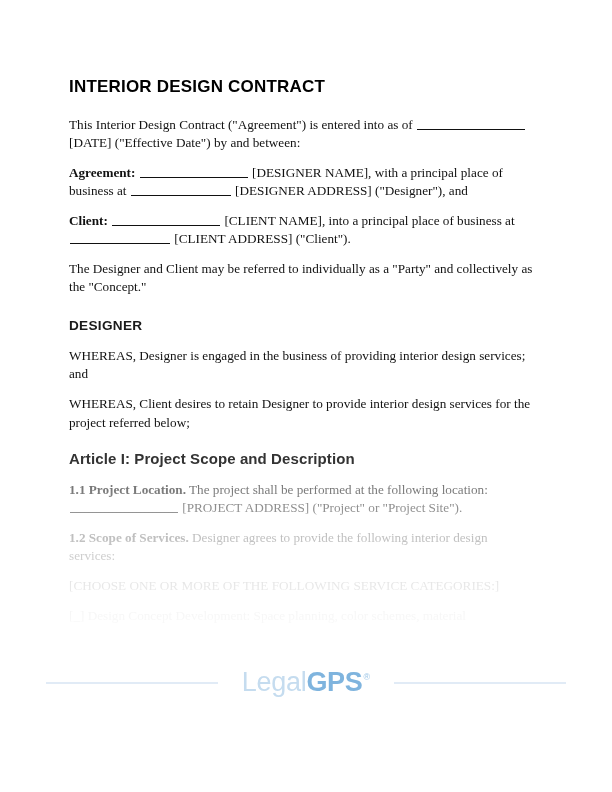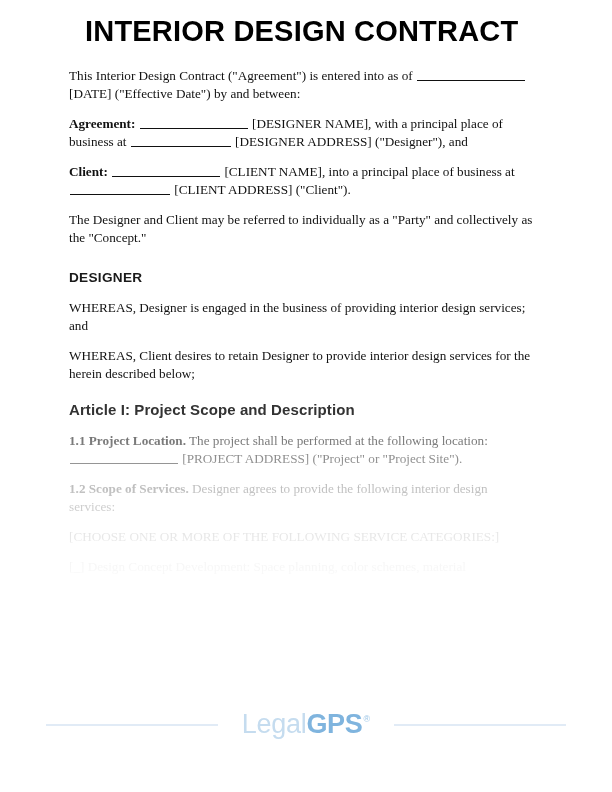--- a/index.html
+++ b/index.html
@@ -20,24 +20,25 @@
     position: absolute;
     left: 69px;
     top: 0;
     width: 468px;
   }
 
   
   .doc-title {
     font-family: "Liberation Sans", sans-serif;
     font-weight: bold;
-    font-size: 29px;
+    font-size: 17px;
     letter-spacing: 0.2px;
     color: #000000;
-    margin: 16px;
+    margin: 0;
+    padding-top: 78px;
     line-height: 1.1;
   }
 
   
   .body-text {
     font-family: "Liberation Serif", "DejaVu Serif", serif;
     font-size: 13.2px;
     line-height: 1.37;
     color: #111111;
     margin: 0;
@@ -104,21 +105,21 @@
   .f1 { color: #6f6f6f; }
   .f2 { color: #8c8c8c; }
   .f3 { color: #a8a8a8; }
   .f4 { color: #c4c4c4; }
 
   
   .footer {
     position: absolute;
     left: 0;
     right: 0;
-    top: 700px;
+    top: 658px;
     height: 50px;
     display: flex;
     align-items: center;
     justify-content: center;
   }
   .rule {
     height: 2px;
     background: #e1ebf6;
     flex: 0 0 auto;
   }
@@ -180,21 +181,21 @@
       <span class="blank short"></span>
       <span>[CLIENT ADDRESS] ("Client").</span>
     </p>
 
     <p class="body-text para">The Designer and Client may be referred to individually as a "Party" and collectively as the "Concept."</p>
 
     <h2 class="section-heading">DESIGNER</h2>
 
     <p class="body-text para">WHEREAS, Designer is engaged in the business of providing interior design services; and</p>
 
-    <p class="body-text para">WHEREAS, Client desires to retain Designer to provide interior design services for the herein described below;</p>
+    <p class="body-text para">WHEREAS, Client desires to retain Designer to provide interior design services for the project referred below;</p>
 
 
     <h3 class="article-heading">Article I: Project Scope and Description</h3>
 
     <div class="fade-wrap">
 
       <p class="body-text para f1">
         <b class="label">1.1 Project Location.</b>
         <span>The project shall be performed at the following location:</span>
         <span class="blank"></span>

